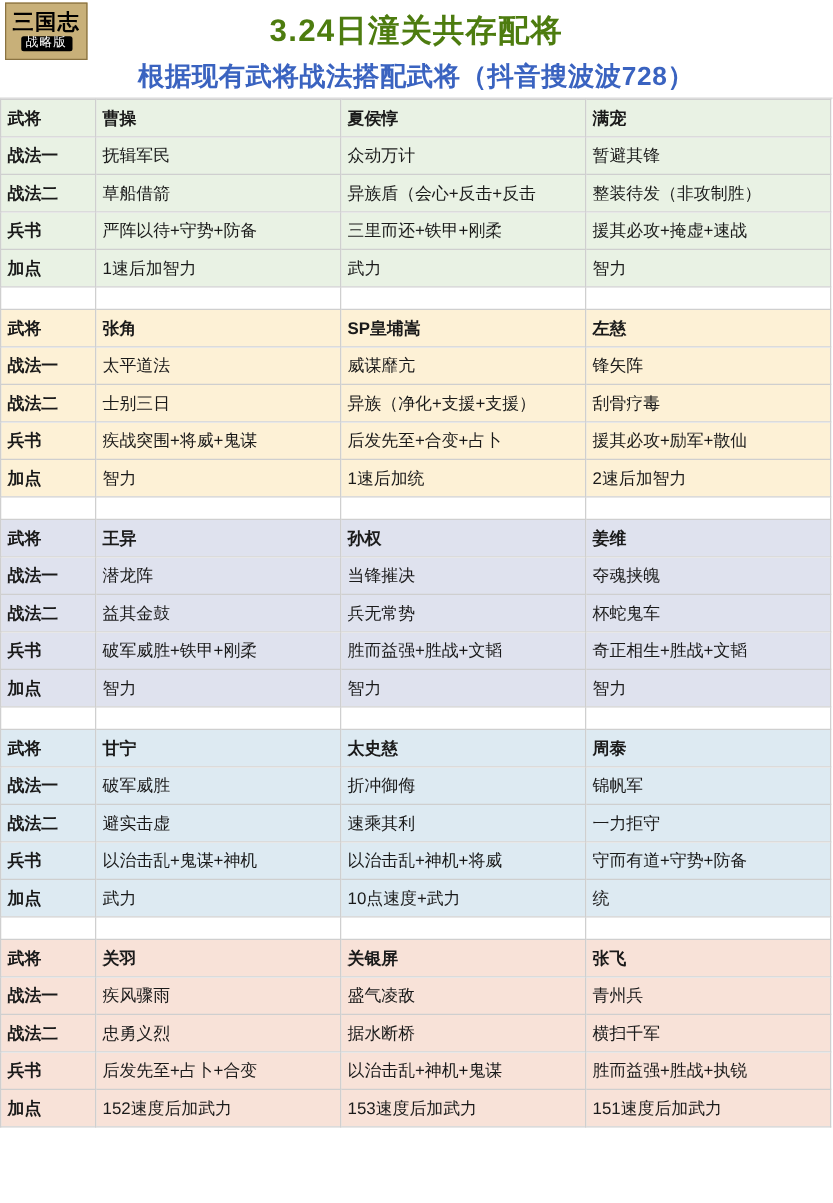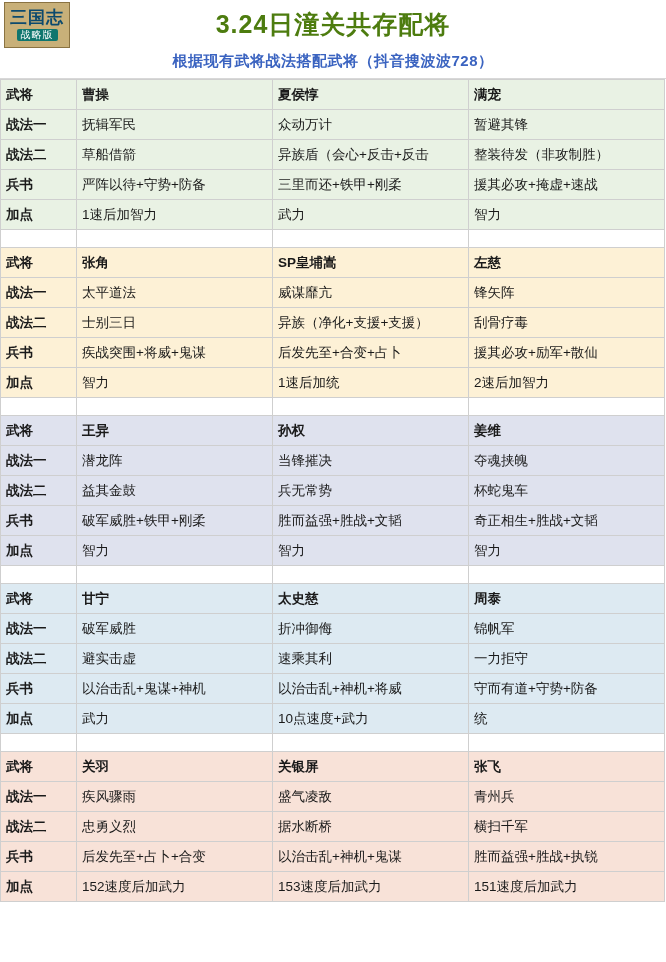--- a/index.html
+++ b/index.html
@@ -36,49 +36,49 @@
     box-sizing: border-box;
     display: flex;
     flex-direction: column;
     align-items: center;
     justify-content: center;
     line-height: 1;
   }
   .logo-main {
     font-size: 17px;
     font-weight: bold;
-    color: #0c4a6e;
+    color: #000000;
     letter-spacing: 1px;
   }
   .logo-sub {
     margin-top: 3px;
     font-size: 10px;
     color: #ffffff;
-    background: #0f766e;
+    background: #000000;
     padding: 1px 4px;
     border-radius: 2px;
     letter-spacing: 1px;
   }
   .title {
     text-align: center;
     font-size: 25px;
     font-weight: bold;
     color: #4d7c0f;
     padding-top: 8px;
     letter-spacing: 1px;
   }
   .subtitle-row {
     height: 34px;
     display: flex;
     align-items: center;
     justify-content: center;
     border-bottom: 1px solid #d8d8d8;
   }
   .subtitle {
-    font-size: 15px;
+    font-size: 21px;
     font-weight: bold;
     color: #3a63c0;
     letter-spacing: 0.5px;
   }
   
   table.grid {
     border-collapse: collapse;
     width: 529px;
     table-layout: fixed;
   }

